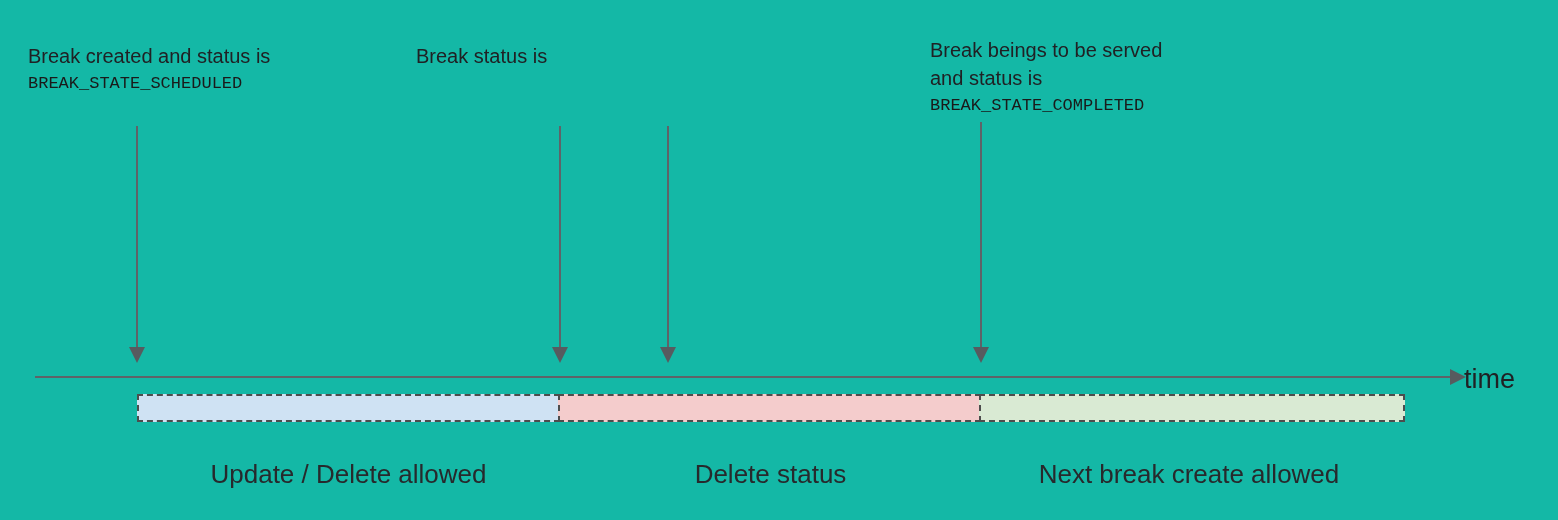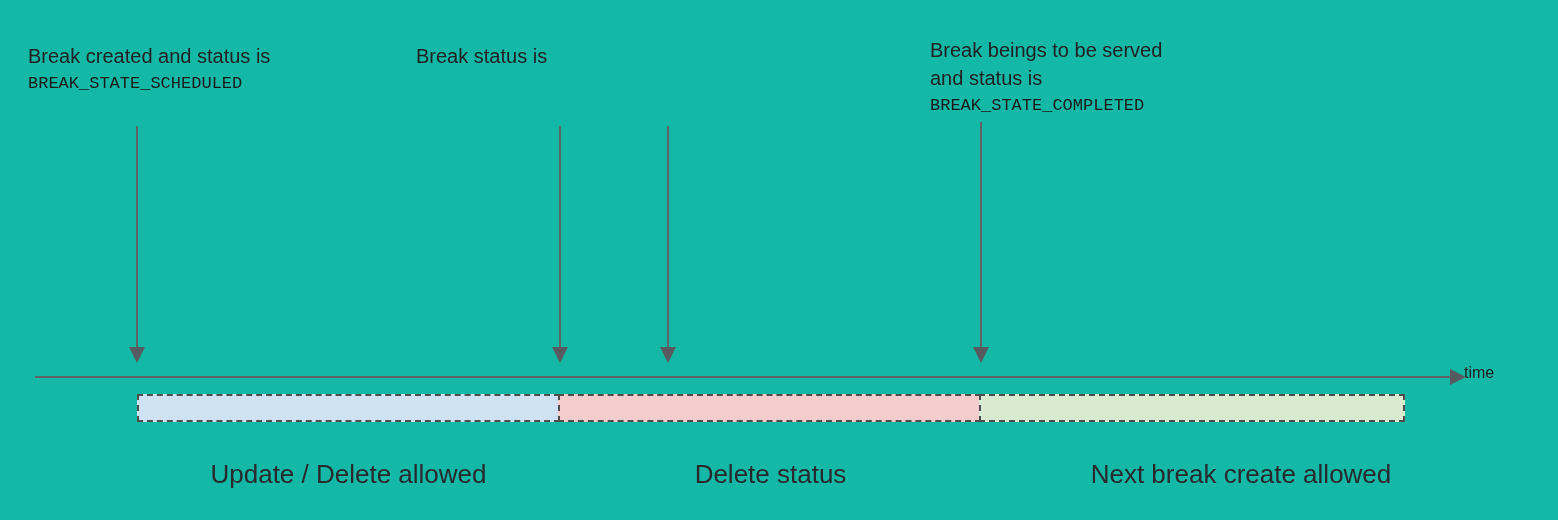--- a/index.html
+++ b/index.html
@@ -67,21 +67,21 @@
     position: absolute;
     left: 1450px; top: 369px;
     width: 0; height: 0;
     border-top: 8px solid transparent;
     border-bottom: 8px solid transparent;
     border-left: 16px solid #575b5f;
   }
   .axis-label {
     position: absolute;
     left: 1464px; top: 364px;
-    font-size: 16px;
+    font-size: 27px;
     color: #202124;
   }
 
   
   .segment {
     position: absolute;
     top: 394px;
     height: 28px;
     border: 2px dashed #4d4d4d;
   }
@@ -92,21 +92,21 @@
   
   .seg-caption {
     position: absolute;
     top: 459px;
     font-size: 26px;
     color: #27292c;
     text-align: center;
   }
   .cap-0 { left: 137px; width: 423px; }
   .cap-1 { left: 560px; width: 421px; }
-  .cap-2 { left: 1029px; width: 424px; text-align: center; }
+  .cap-2 { left: 977px; width: 424px; text-align: center; }
 </style>
 </head>
 <body>
 
 <div class="canvas">
 
   <div class="annotation ann-1">
     <div>Break created and status is</div>
     <div class="code">BREAK_STATE_SCHEDULED</div>
   </div>

